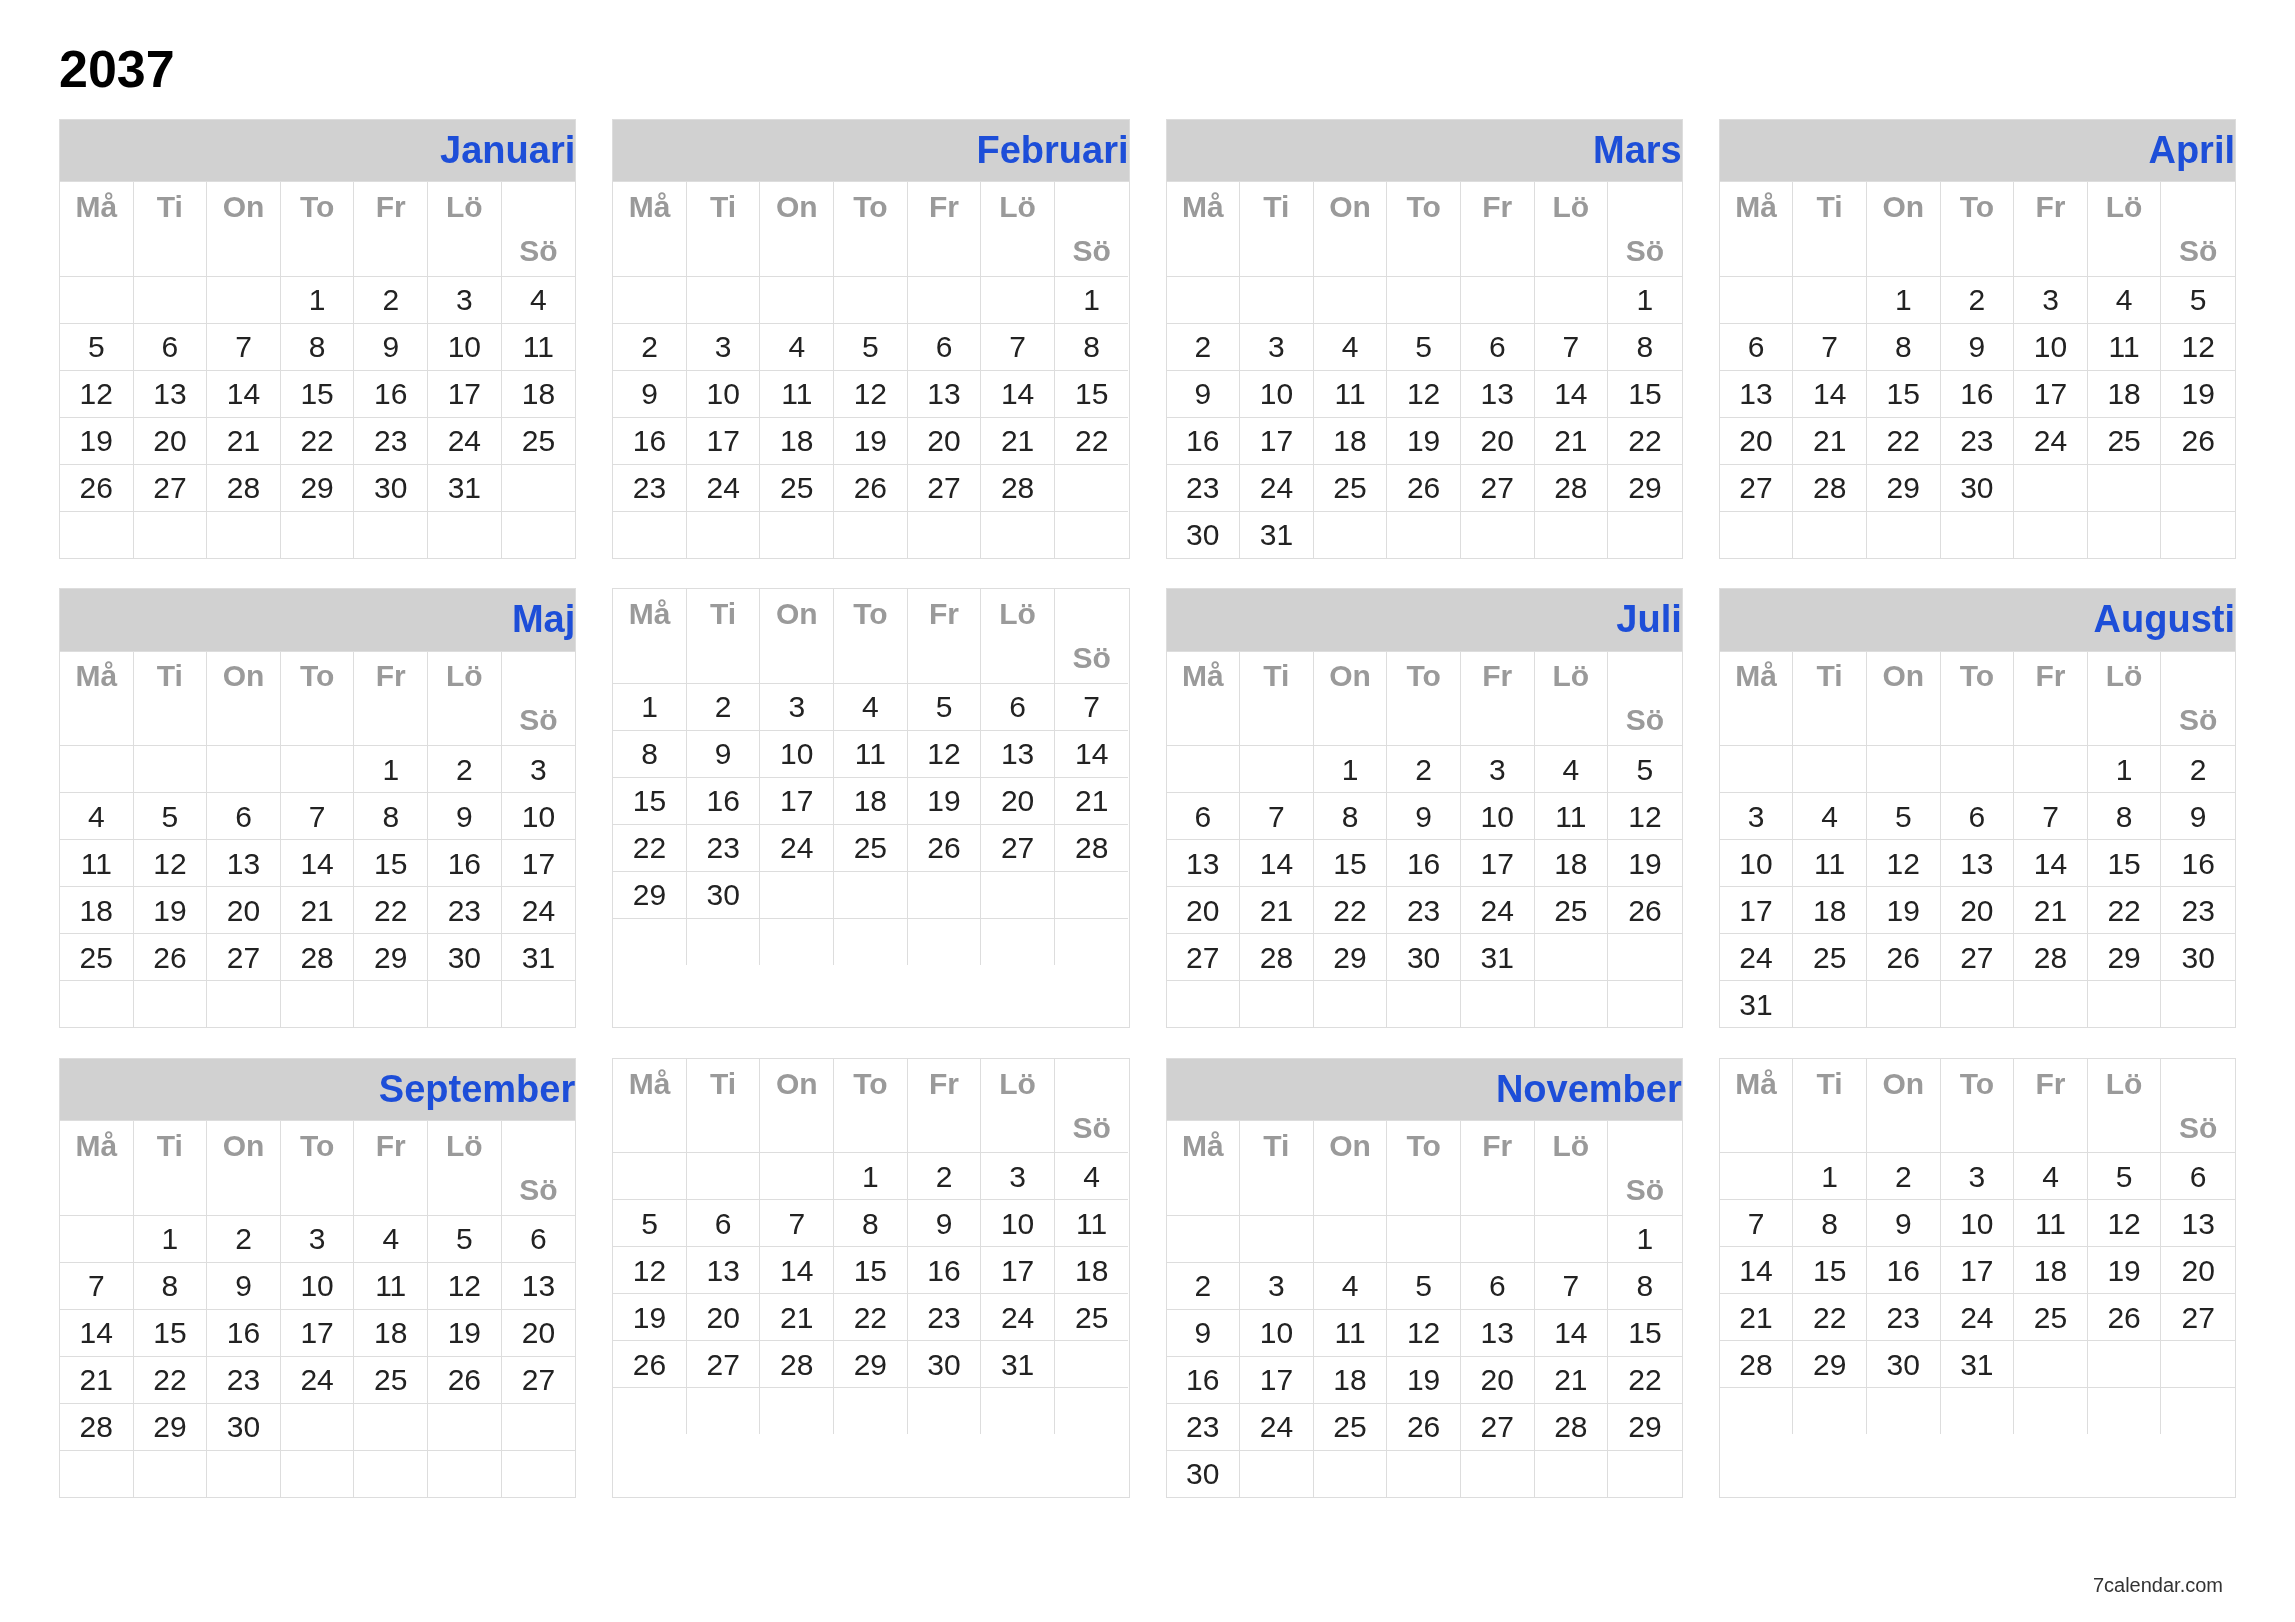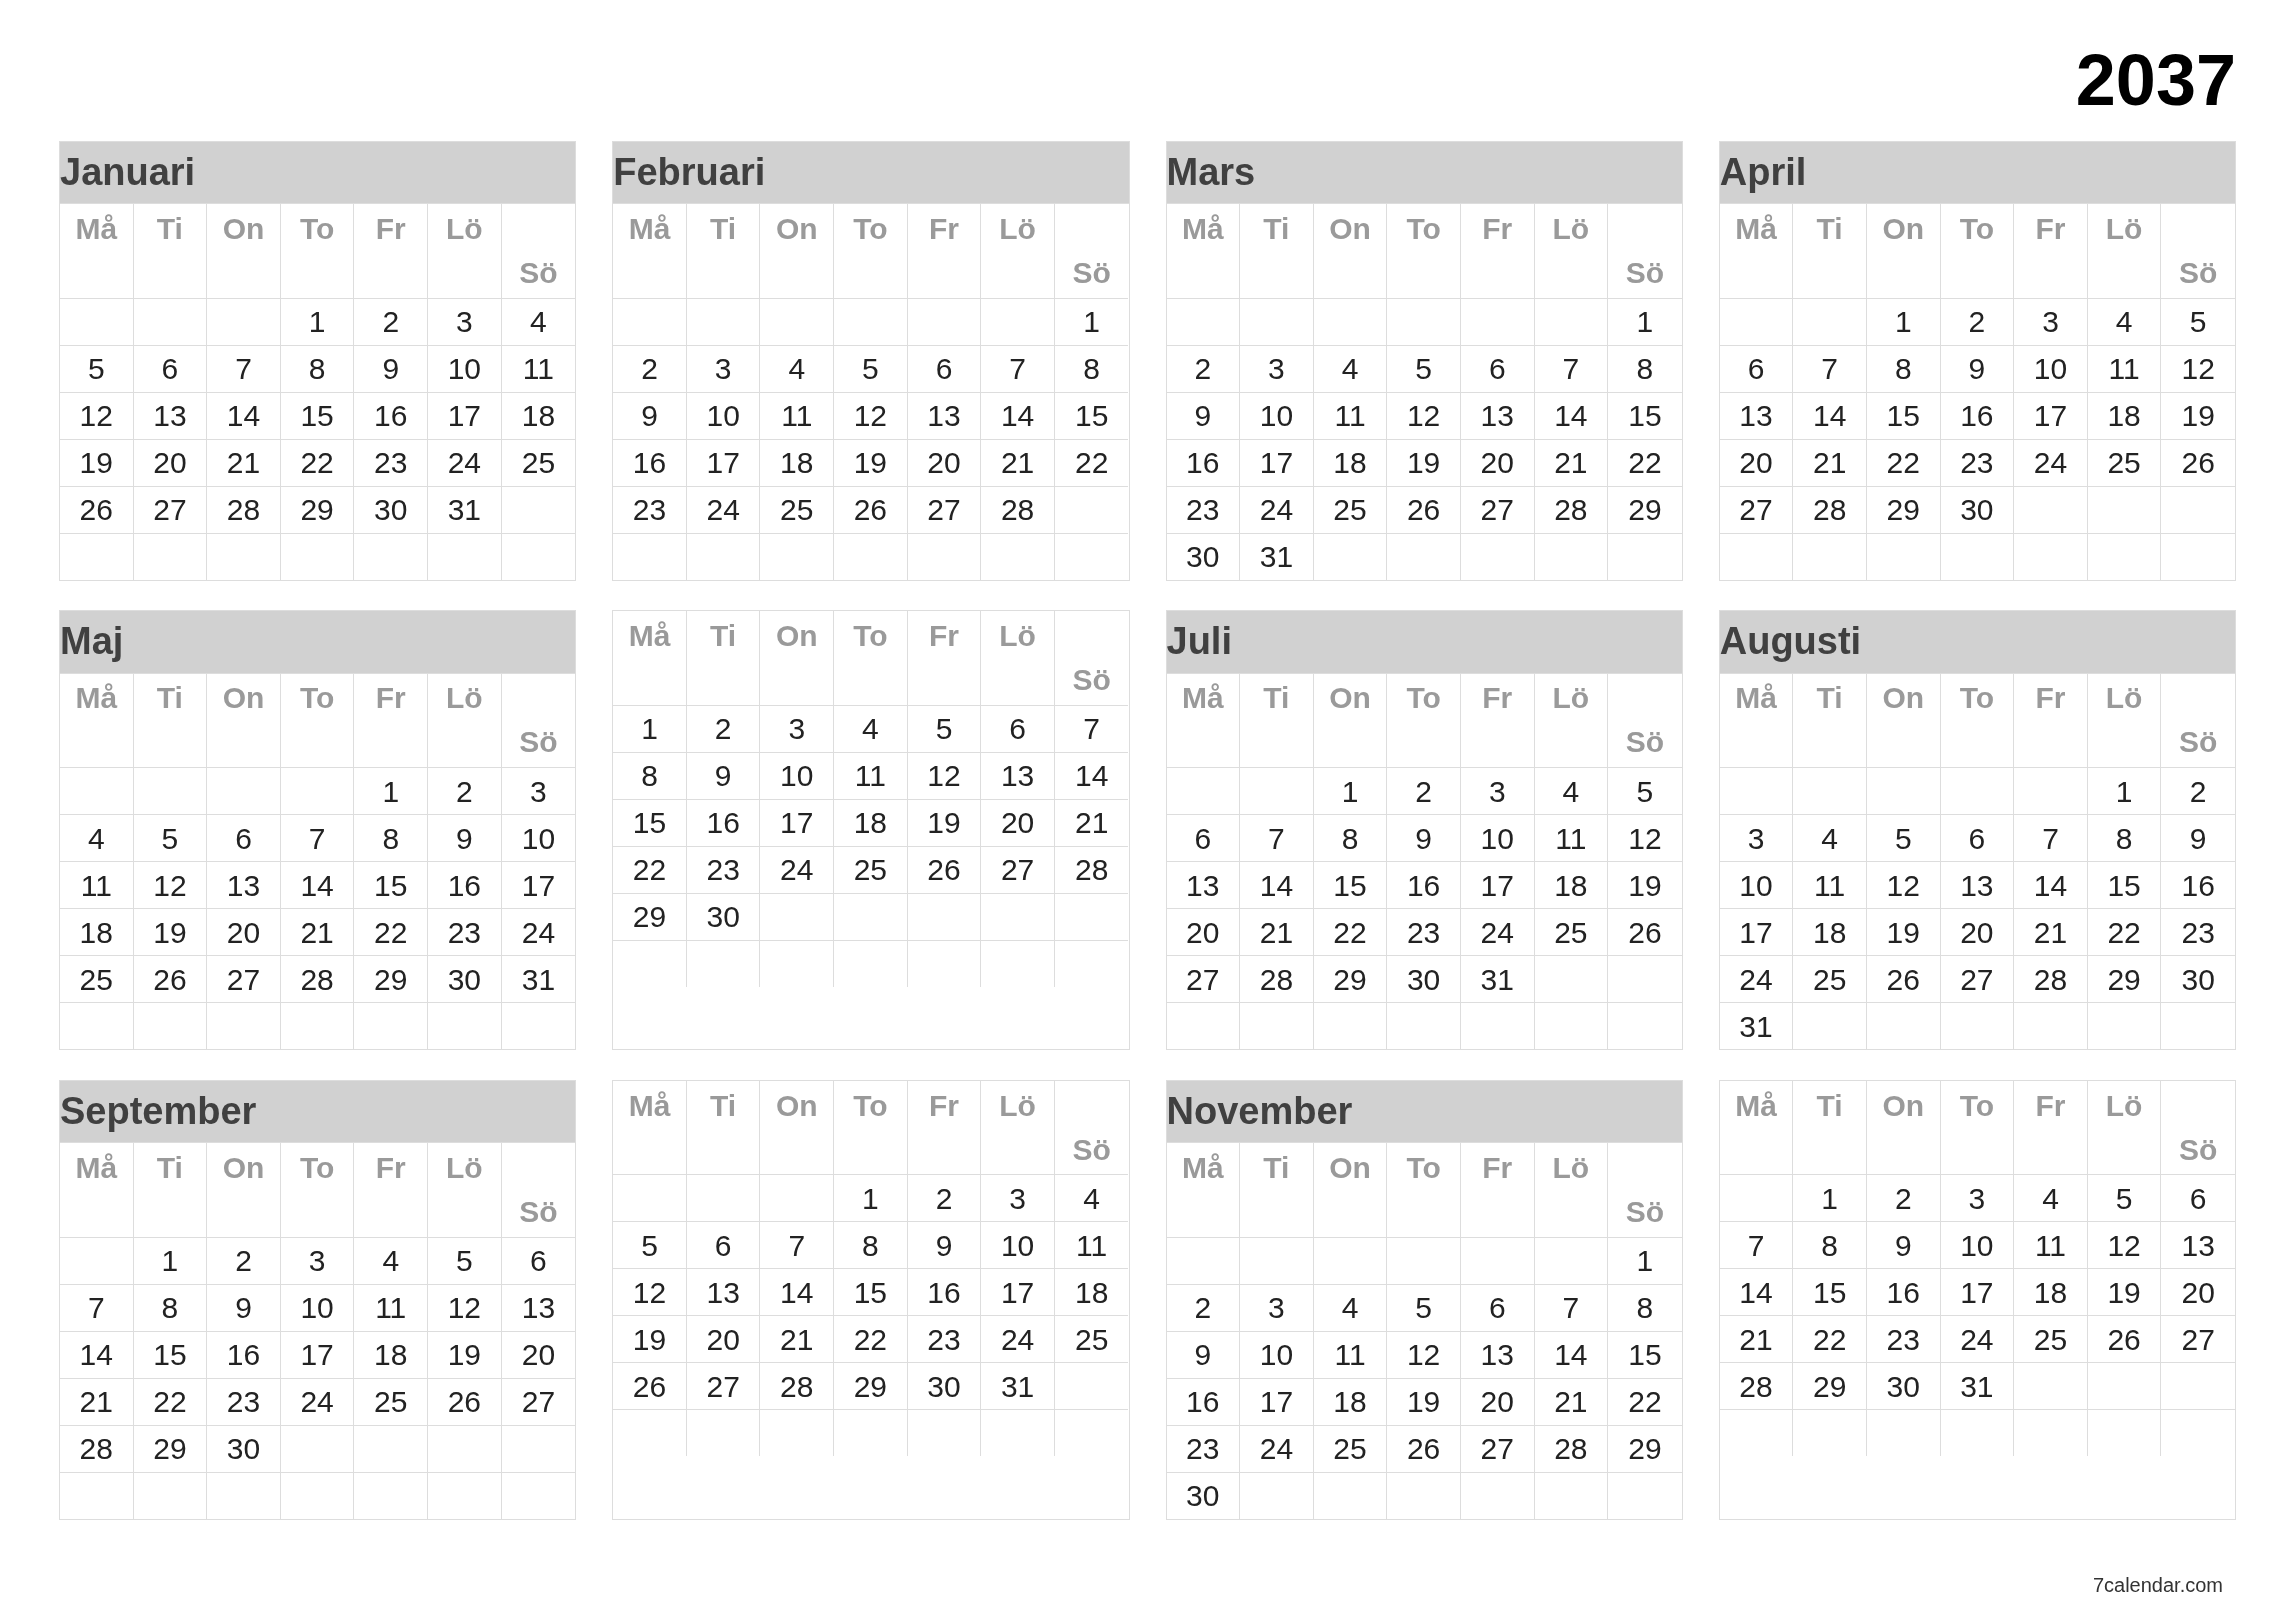--- a/index.html
+++ b/index.html
@@ -5,42 +5,42 @@
   * { box-sizing: border-box; margin: 0; padding: 0; }
   body {
     font-family: Arial, Helvetica, sans-serif;
     background: #fff;
     width: 2295px;
     height: 1623px;
     padding: 39px 59px 33px 59px;
     position: relative;
   }
   .year-title {
-    text-align: right;
-    font-size: 72px;
+    text-align: left;
+    font-size: 52px;
     font-weight: bold;
     color: #000;
     margin-bottom: 19.6px;
   }
   .grid {
     display: grid;
     grid-template-columns: repeat(4, 1fr);
     grid-template-rows: repeat(3, 1fr);
     gap: 29.4px 36px;
     width: 100%;
   }
   .month {
     border: 1.3px solid #ddd;
   }
   .month-name {
     background: #d1d1d1;
-    text-align: left;
+    text-align: right;
     font-size: 38px;
     font-weight: bold;
-    color: #404040;
+    color: #1d4ed8;
     padding: 9.2px 0;
     border-bottom: 1.3px solid #ddd;
   }
   .dow-row, .week-row {
     display: grid;
     grid-template-columns: repeat(7, 1fr);
   }
   .dow {
     text-align: center;
     font-size: 30px;

